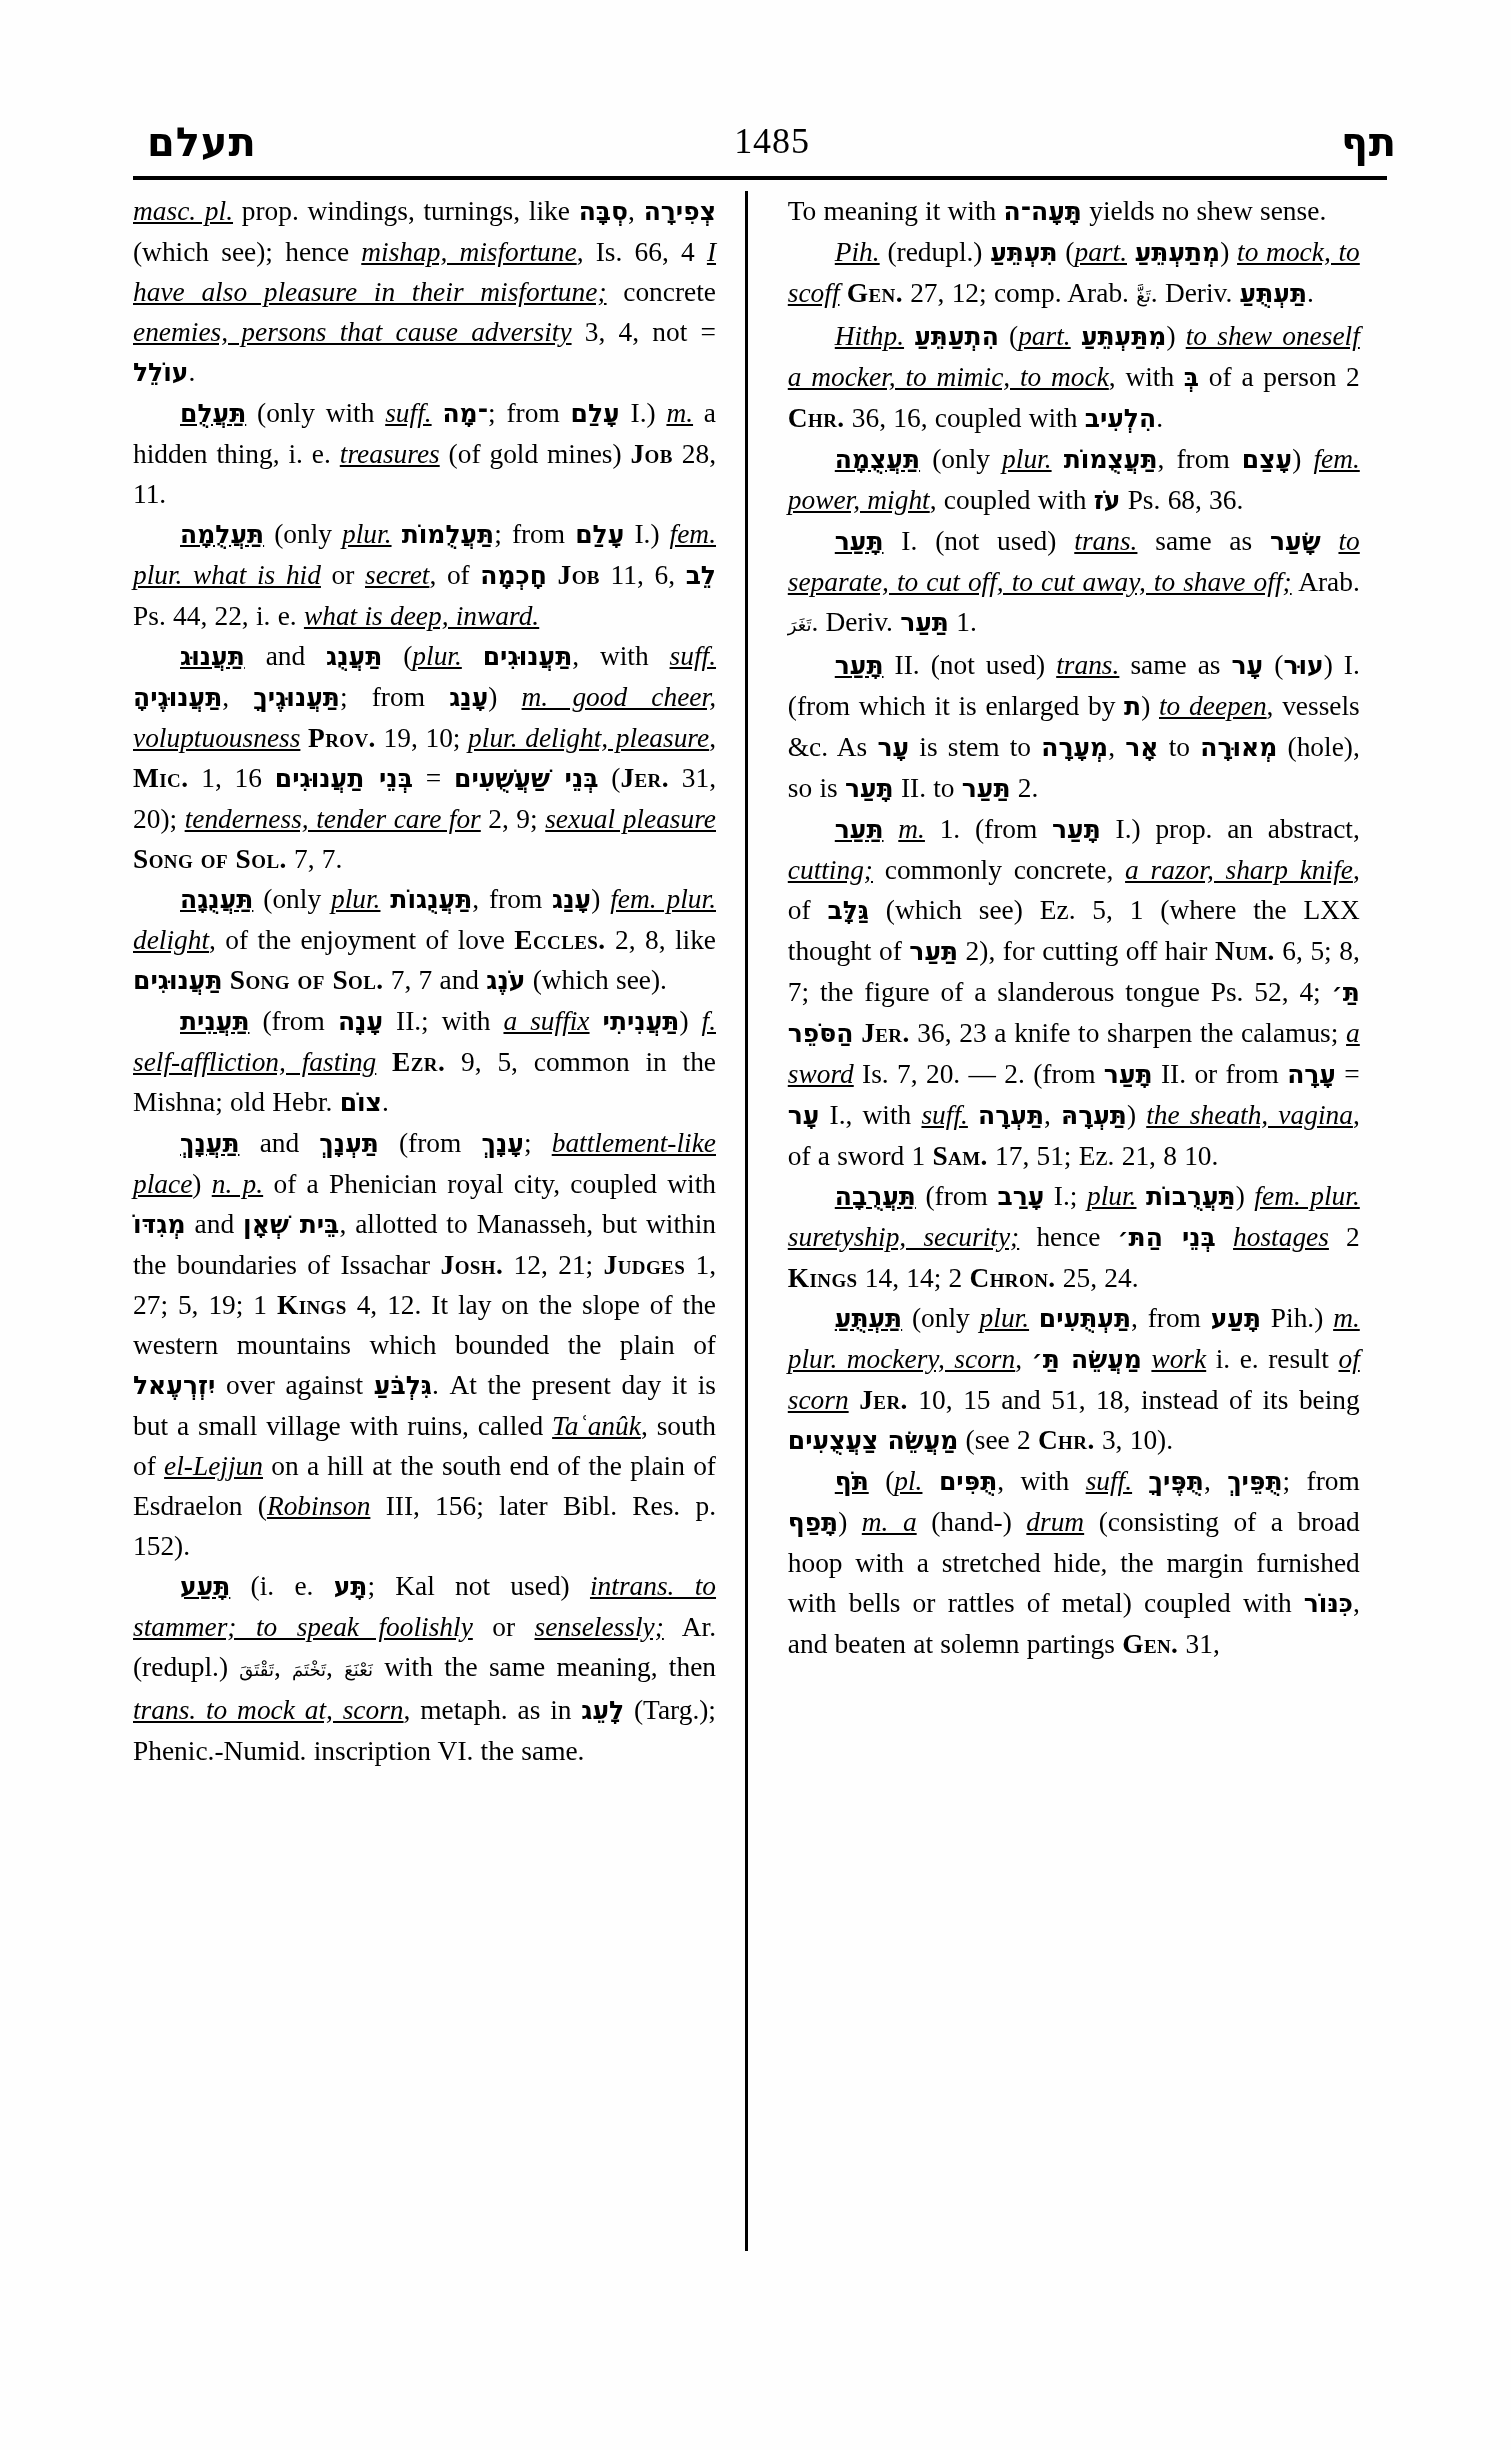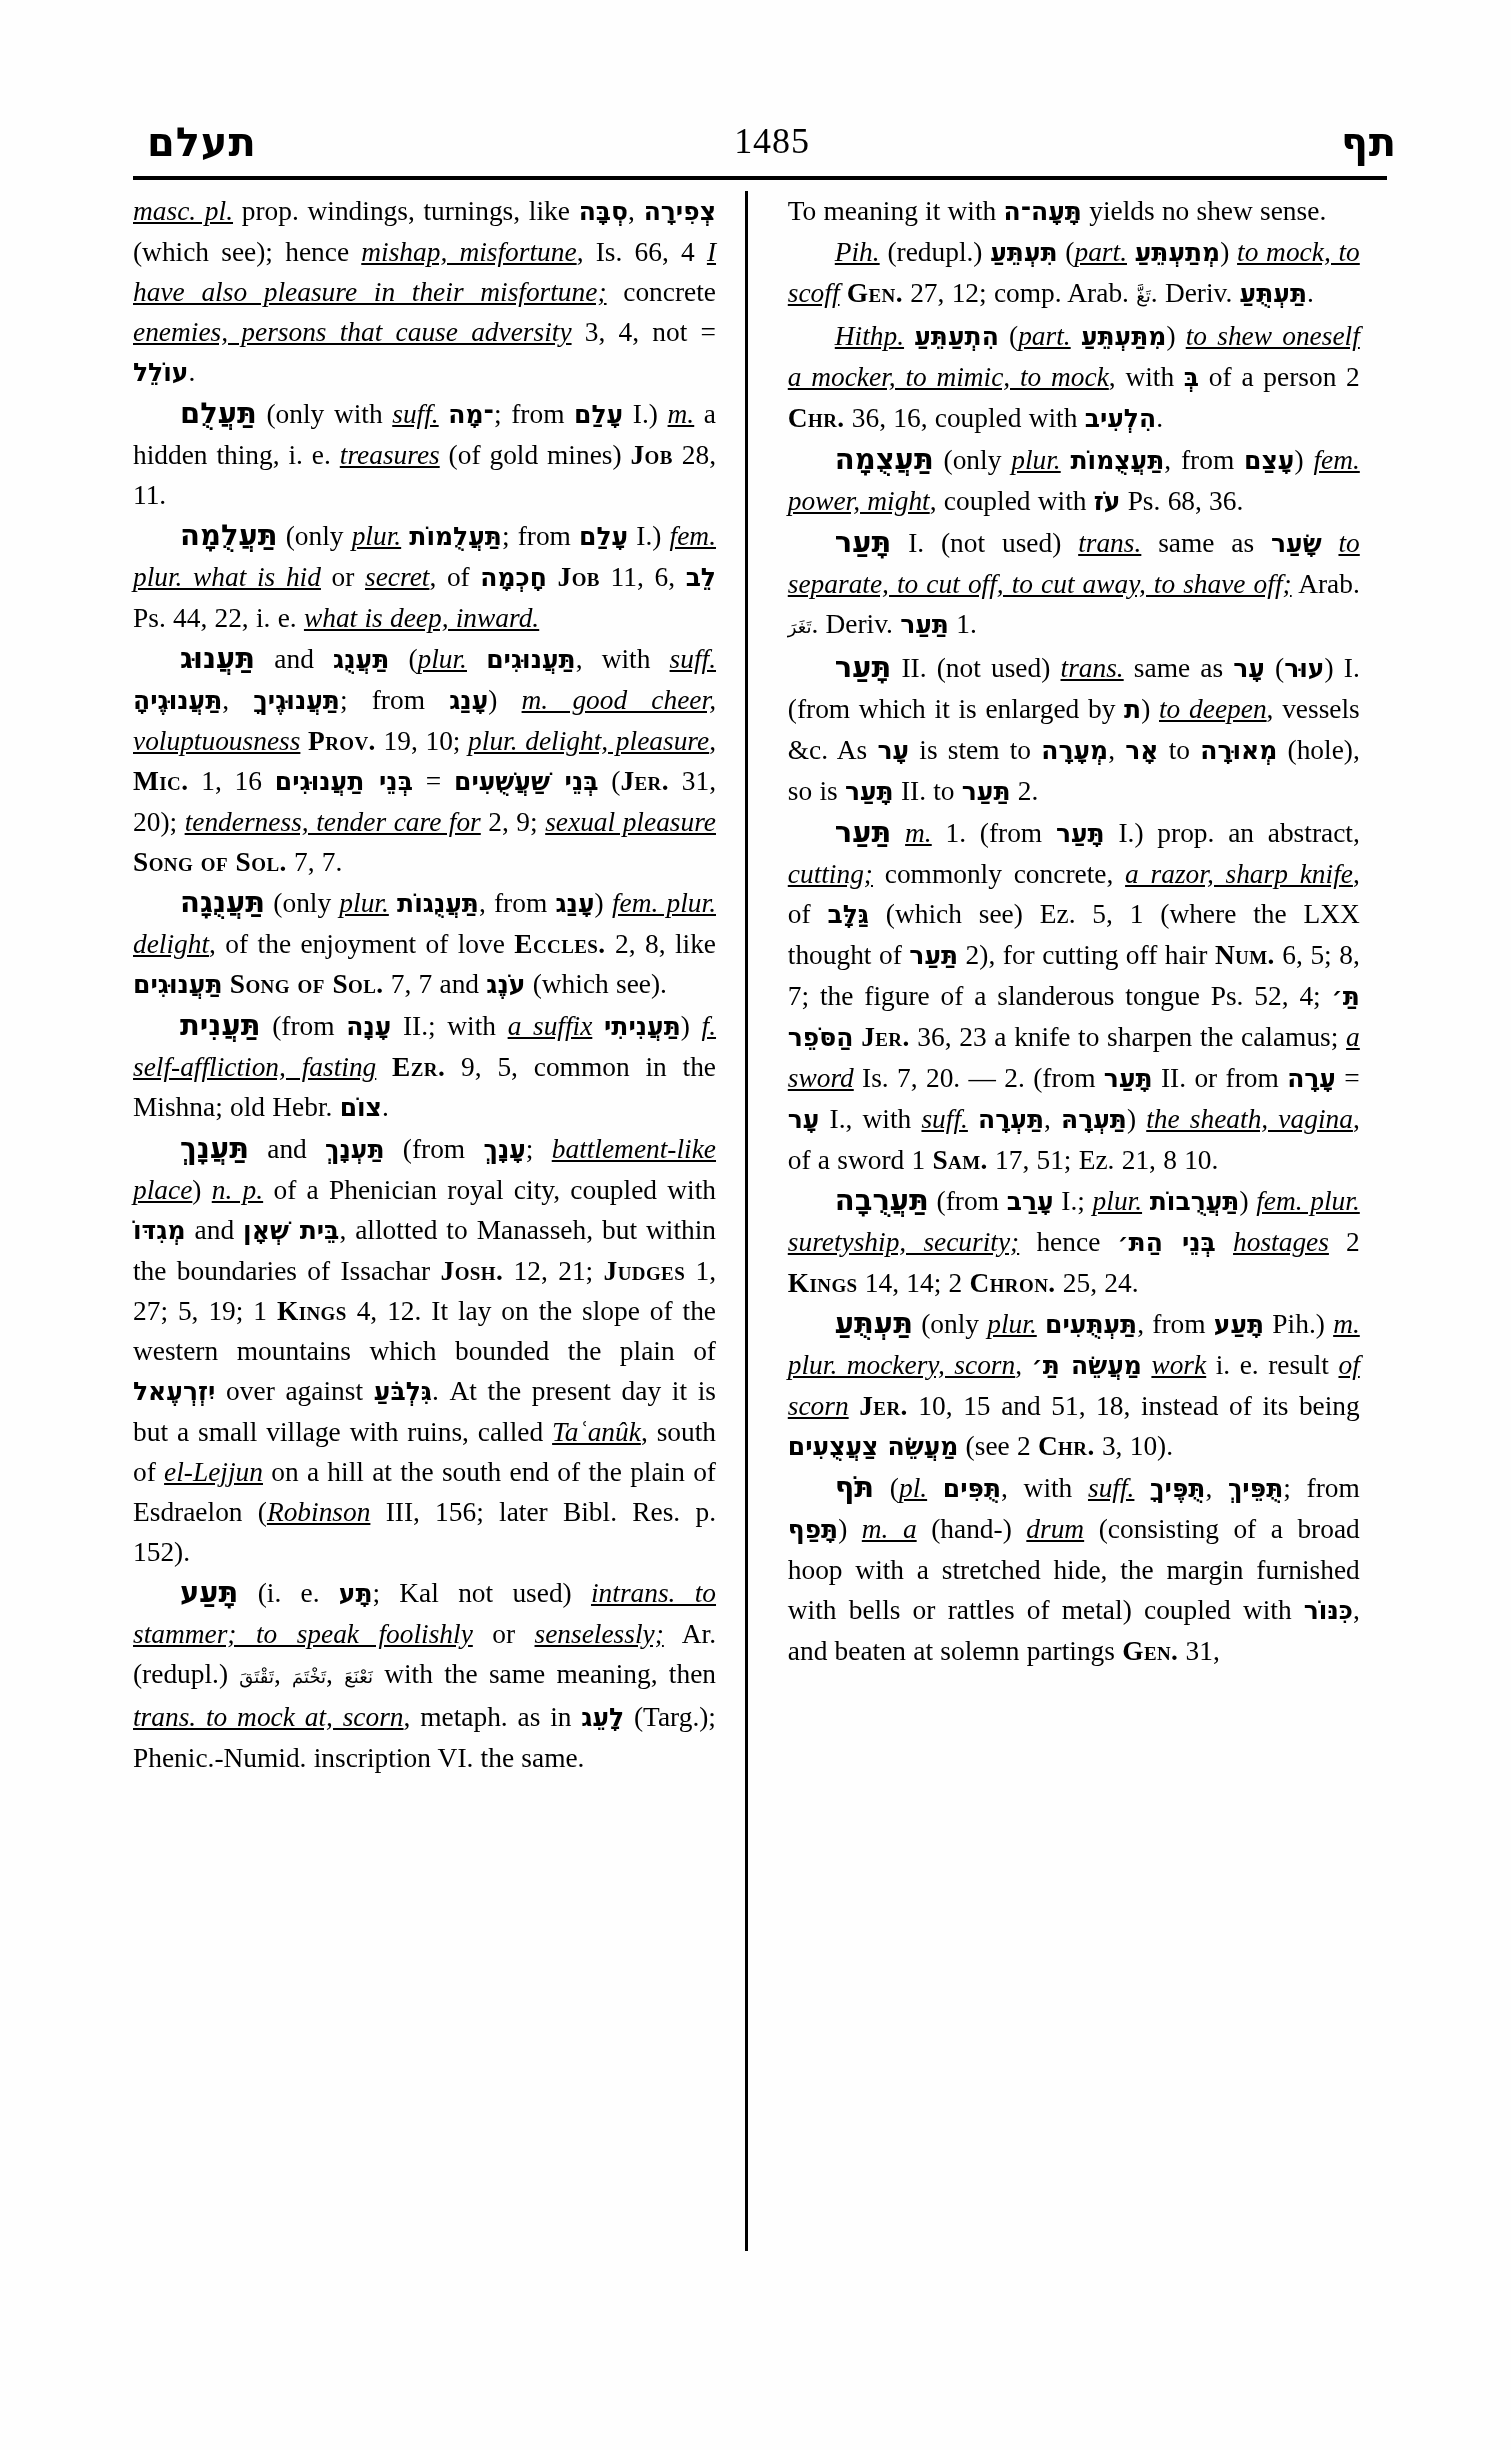--- a/index.html
+++ b/index.html
@@ -111,21 +111,22 @@
   .heb {
     font-family: "DejaVu Sans", sans-serif;
     font-size: 25px;
     font-weight: 700;
     font-style: normal;
     direction: rtl;
     unicode-bidi: isolate;
     letter-spacing: 0px;
   }
   .heb.lead {
-    font-size: 29px;
+    font-size: 25px;
+    text-decoration: underline;
   }
   
   .arab {
     font-family: Liberation Sans, sans-serif;
     font-size: 18px;
     font-style: normal;
     direction: rtl;
     unicode-bidi: isolate;
   }
 </style>

